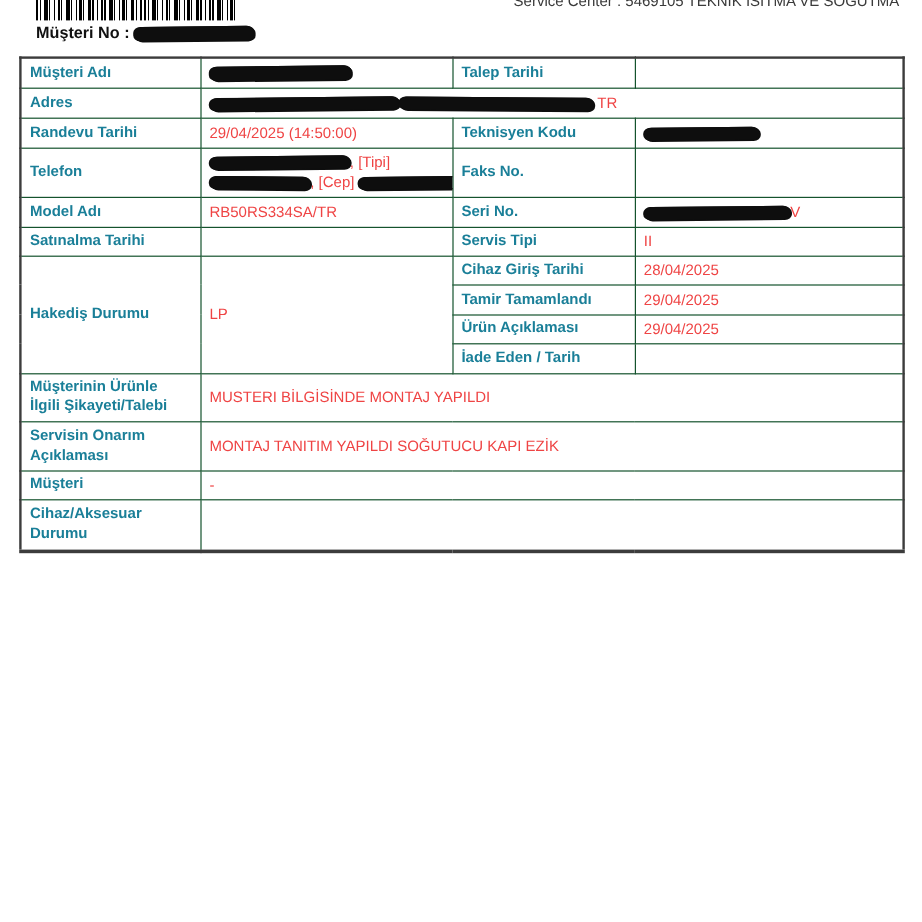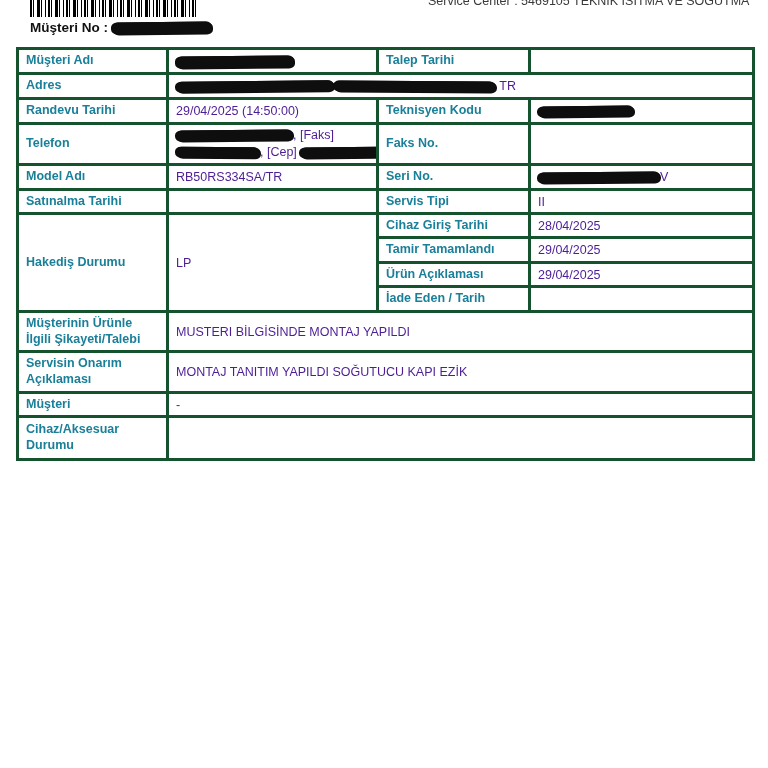--- a/index.html
+++ b/index.html
@@ -29,23 +29,23 @@
     transform:rotate(-0.6deg);
   }
   .redact.tall { height:12px; }
   
   table.svc {
     position:absolute; left:16px; top:47px; width:736px;
     border-collapse:collapse; table-layout:fixed;
     border:2px solid #3c3c3c; border-bottom-width:3px;
     font-size:12.5px;
   }
-  table.svc td { border:3px solid #14532d; padding:2px 7px; vertical-align:middle; overflow:hidden; }
+  table.svc td { border:1px solid #14532d; padding:2px 7px; vertical-align:middle; overflow:hidden; }
   td.lbl { color:#1a7f98; font-weight:bold; line-height:1.25; }
-  td.val { color:#4c1d95; }
+  td.val { color:#ef4444; }
   tr.h25 { height:25px; } tr.h24 { height:24px; } tr.h41 { height:41px; }
   tr.h40 { height:40px; } tr.h43 { height:43px; }
   .phone-line { line-height:17px; white-space:nowrap; }
 </style>
 </head>
 <body>
 
 <div class="page">
 
   <div class="hdr-left">
@@ -87,21 +87,21 @@
     <tr class="h25">
       <td class="lbl">Randevu Tarihi</td>
       <td class="val">29/04/2025 (14:50:00)</td>
       <td class="lbl">Teknisyen Kodu</td>
       <td class="val"><span class="redact" style="width:96px"></span></td>
     </tr>
 
     <tr class="h41">
       <td class="lbl">Telefon</td>
       <td class="val">
-        <div class="phone-line"><span class="redact" style="width:117px"></span><span>, [Faks]</span></div>
+        <div class="phone-line"><span class="redact" style="width:117px"></span><span>, [Tipi]</span></div>
         <div class="phone-line"><span class="redact" style="width:84px; transform:rotate(0.5deg)"></span><span>, [Cep] </span><span class="redact" style="width:92px"></span></div>
       </td>
       <td class="lbl">Faks No.</td>
       <td class="val"></td>
     </tr>
 
     <tr class="h25">
       <td class="lbl">Model Adı</td>
       <td class="val">RB50RS334SA/TR</td>
       <td class="lbl">Seri No.</td>

